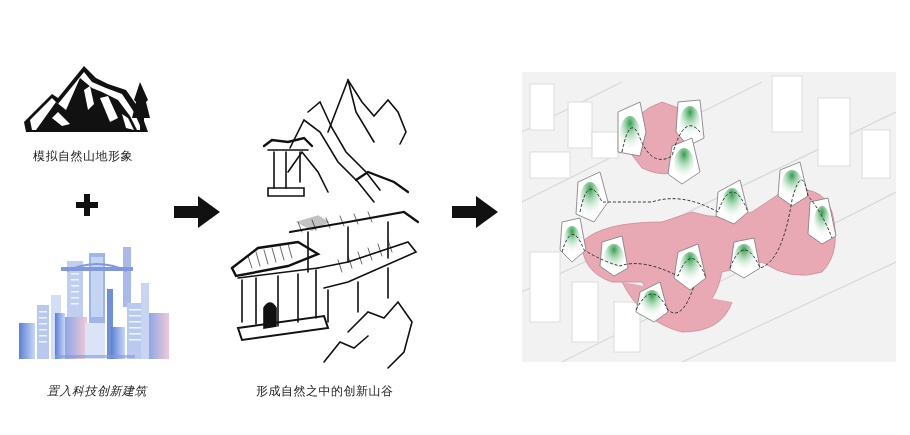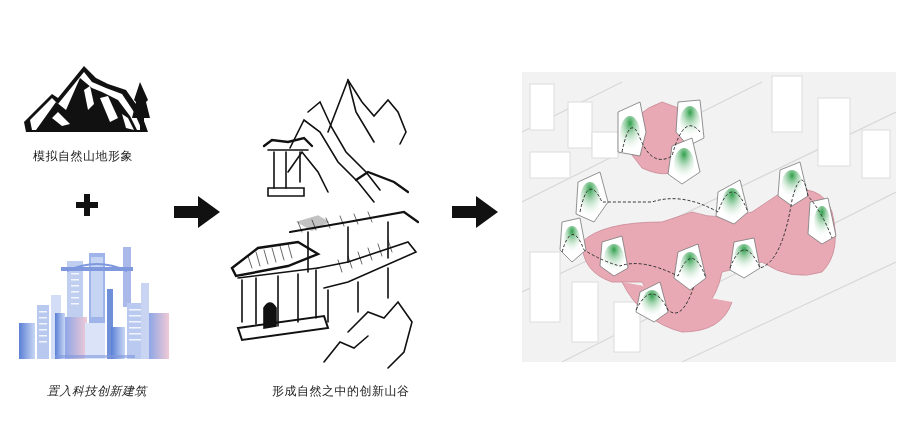--- a/index.html
+++ b/index.html
@@ -122,21 +122,21 @@
     <path d="M100 218 L100 250 M130 210 L130 240 M160 196 L160 226"></path>
     <path d="M120 260 L140 240 L156 246 L170 230 L184 250 L176 280 L160 296"></path>
     <path d="M96 290 L112 270 L126 276 L140 264"></path>
     <g stroke-width="0.8" opacity="0.8">
       <path d="M20 184 L24 196 M28 180 L32 194 M36 178 L40 192 M44 176 L48 190 M52 174 L56 188 M60 172 L64 186"></path>
       <path d="M110 188 L114 200 M120 184 L124 196 M130 180 L134 192 M140 176 L144 188 M150 172 L154 184 M160 168 L164 180"></path>
       <path d="M70 150 L74 160 M84 148 L88 158 M98 146 L102 156 M112 144 L116 154 M126 142 L130 152 M140 140 L144 150"></path>
     </g>
   </svg>
 </div>
-<div class="label" style="left:272px;top:383px;font-family:Liberation Mono, monospace;">形成自然之中的创新山谷</div>
+<div class="label" style="left:256px;top:383px;font-family:Liberation Mono, monospace;">形成自然之中的创新山谷</div>
 
 <div class="abs" style="left:452px;top:196px;width:46px;height:32px;">
   <svg width="46" height="32" viewBox="0 0 46 32">
     <rect x="0" y="10" width="26" height="12" fill="#111"></rect>
     <path d="M24 0 L46 16 L24 32 Z" fill="#111"></path>
   </svg>
 </div>
 
 <div class="abs" style="left:522px;top:72px;width:374px;height:290px;">
   <svg width="374" height="290" viewBox="0 0 374 290">

